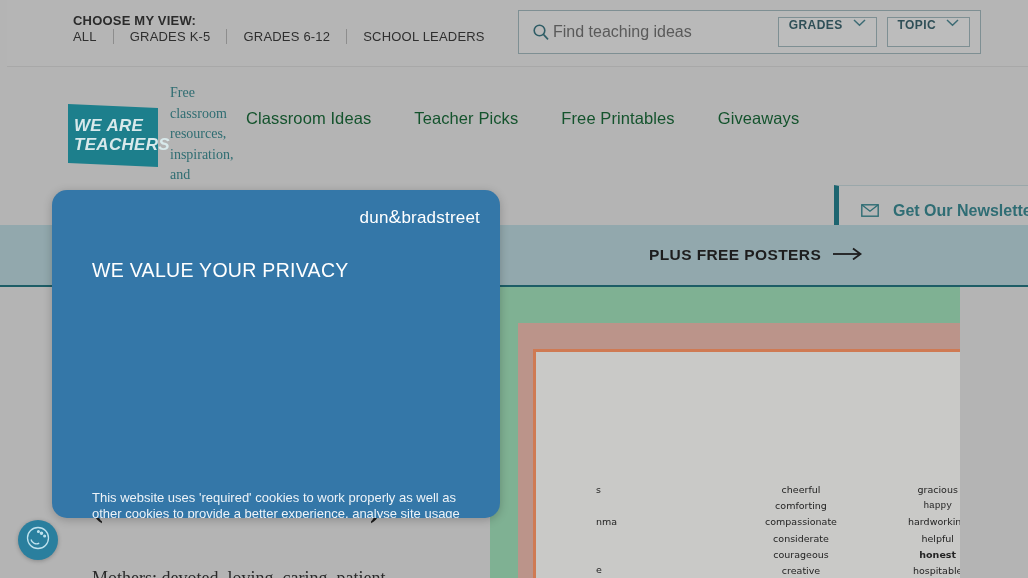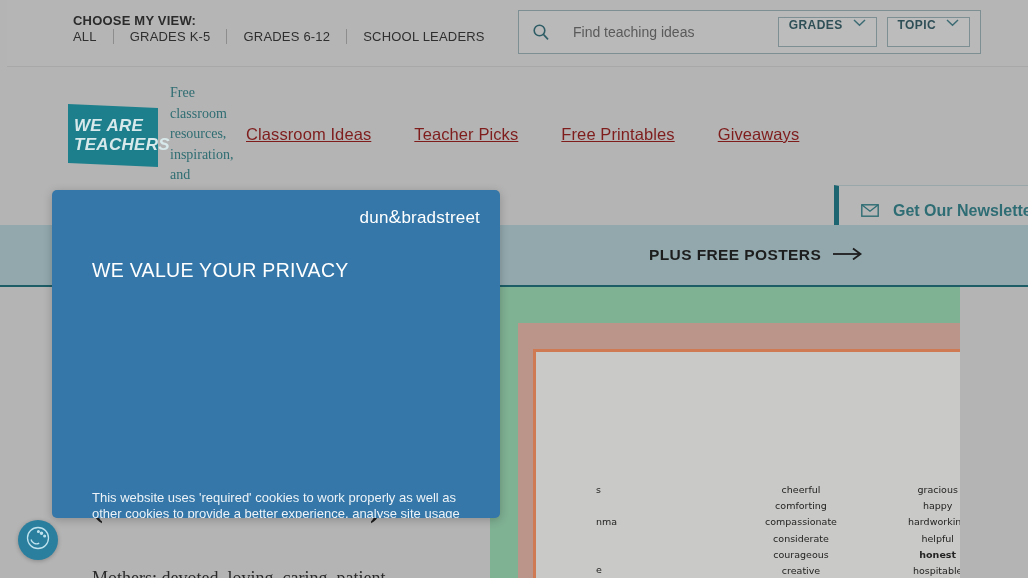--- a/index.html
+++ b/index.html
@@ -54,22 +54,22 @@
   }
   #searchbar .s-icon {
     margin-left: 12px; width: 20px; height: 20px;
     display: flex; align-items: center; justify-content: center;
     color: #2f5d66;
   }
   #search-input {
     flex: 1;
     border: 0; outline: 0; background: transparent;
     font-family: "Liberation Sans", sans-serif;
-    font-size: 14px; color: #4a4a4a;
-    margin-left: 20px;
+    font-size: 16px; color: #4a4a4a;
+    margin-left: 0;
   }
   #search-input::placeholder { color: #5a5a5a; opacity: 1; }
   .pill {
     height: 30px;
     border: 1px solid #7e8f93;
     background: rgba(255,255,255,0.05);
     display: flex; align-items: flex-start;
     padding: 0 10px;
     margin-right: 10px;
     font-size: 12px; font-weight: bold; letter-spacing: .4px;
@@ -98,24 +98,24 @@
   }
   #logo .ln { display:block; transform: skewY(-2.5deg); }
   #tagline {
     position: absolute; left: 170px; top: 16px;
     width: 80px;
     font-family: "Liberation Serif", serif;
     font-size: 14px; line-height: 20.5px;
     color: #2f6d72;
   }
   #mainnav {
-    position: absolute; left: 246px; top: 58px;
+    position: absolute; left: 246px; top: 42px;
     display: flex; align-items: center;
     gap: 43px;
-    font-size: 16.5px; color: #7f1d1d; letter-spacing: .1px; text-decoration: underline;
+    font-size: 16.5px; color: #14532d; letter-spacing: .1px;
   }
   #mainnav .navitem { white-space: nowrap; }
   #newsletter-btn {
     position: absolute; left: 834px; top: 118px;
     height: 52px; width: 230px;
     box-sizing: border-box;
     border: 1px solid #9aa7aa;
     border-left: 5px solid #1d6570;
     display: flex; align-items: center;
     padding-left: 22px;
@@ -217,21 +217,21 @@
     background: #2a7f9e;
     box-shadow: 0 1px 4px rgba(0,0,0,.25);
     display: flex; align-items: center; justify-content: center;
   }
 
   
   #privacy-modal {
     position: absolute; left: 52px; top: 190px;
     width: 448px; height: 328px;
     background: #3477a8;
-    border-radius: 5px;
+    border-radius: 15px;
     box-shadow: 0 2px 10px rgba(0,0,0,.22);
     overflow: hidden;
   }
   #db-logo {
     position: absolute; right: 20px; top: 16px;
     font-family: "Liberation Sans", sans-serif;
     font-size: 17px; color: #fff;
     letter-spacing: .2px;
   }
   #db-logo .amp { font-size: 19px; }
@@ -351,21 +351,21 @@
           <div class="col">
               <div style="min-height: 16px;">cheerful</div>
               <div style="min-height: 16px;">comforting</div>
               <div style="min-height: 16px;">compassionate</div>
               <div style="min-height: 16px;">considerate</div>
               <div style="min-height: 16px;">courageous</div>
               <div style="min-height: 16px;">creative</div>
             </div>
           <div class="col">
               <div style="min-height: 16px;">gracious</div>
-              <div style="min-height: 16px;">happy</div>
+              <div style="min-height: 16px; font-family: Liberation Mono, monospace;">happy</div>
               <div style="min-height: 16px;">hardworking</div>
               <div style="min-height: 16px;">helpful</div>
               <div style="min-height: 16px; font-weight: bold;">honest</div>
               <div style="min-height: 16px;">hospitable</div>
             </div>
         </div>
       </div>
     </div>
 
     <div id="article-title">

